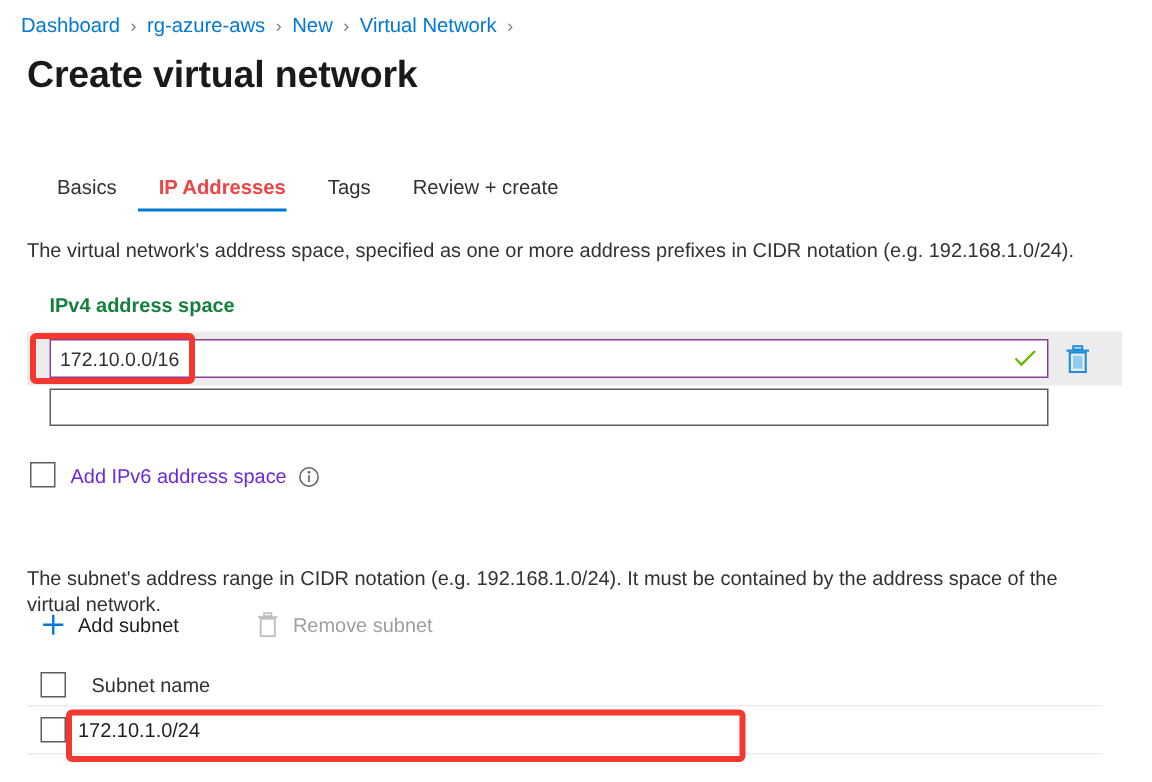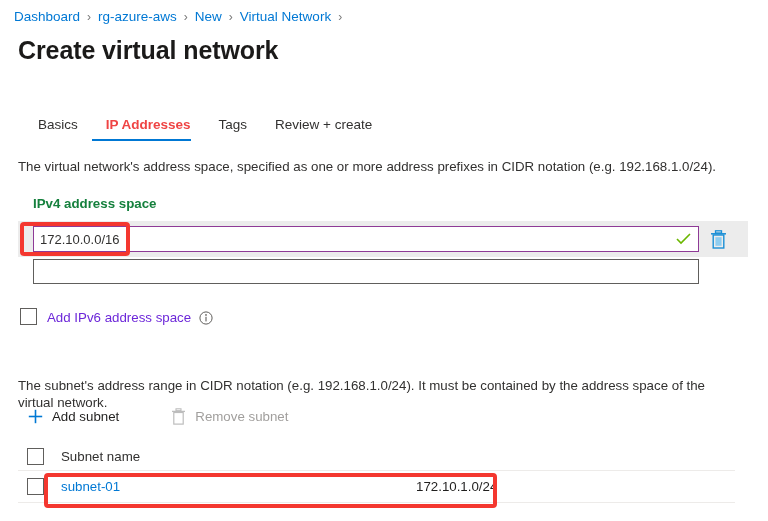--- a/index.html
+++ b/index.html
@@ -357,21 +357,18 @@
   <div class="tbl-head">
     <div class="c-check">
       <span class="cbox"></span>
     </div>
     <div class="c-name">Subnet name</div>
   </div>
   <div class="tbl-row">
     <div class="c-check">
       <span class="cbox"></span>
     </div>
-    <div class="c-name">
-      <span class="row-link">subnet-01</span>
-    </div>
     <div class="c-range">172.10.1.0/24</div>
   </div>
 </div>
 
 <div class="annot" id="annot-ipv4"></div>
 <div class="annot" id="annot-subnet"></div>
 
 </body></html>

